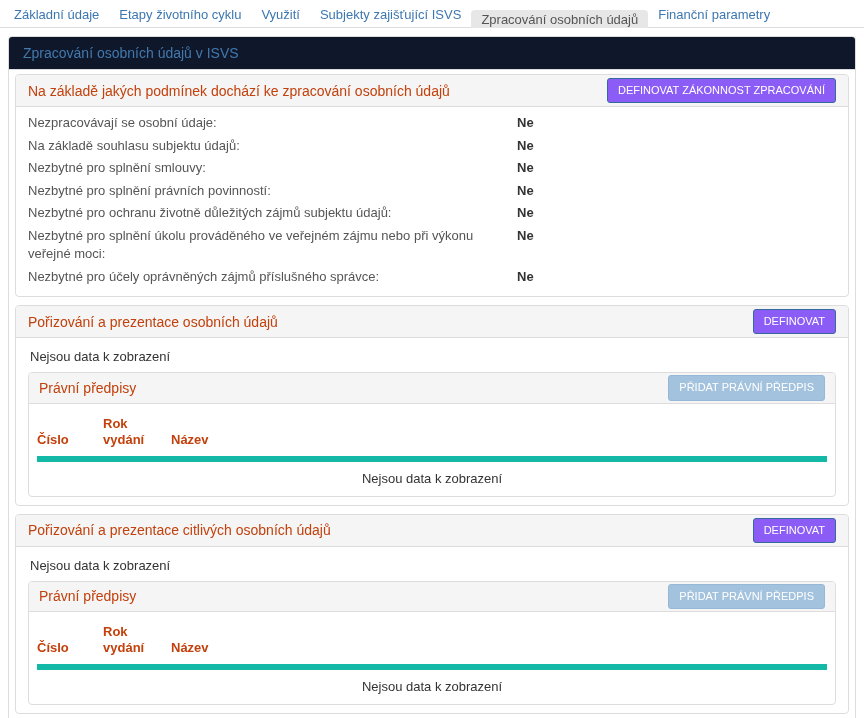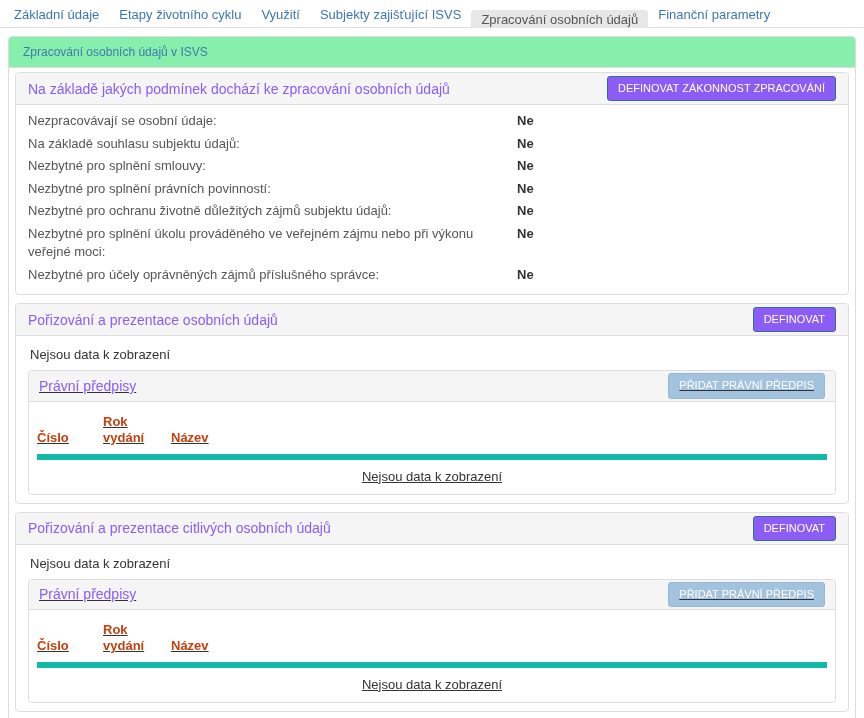--- a/index.html
+++ b/index.html
@@ -7,49 +7,49 @@
   body { width:864px; height:718px; overflow:hidden; }
 
   
   .tabs { display:flex; align-items:stretch; border-bottom:1px solid #ddd; padding-left:4px; height:28px; }
   .tab { display:flex; align-items:center; padding:0 10px; color:#3d77b0; text-decoration:none;
          cursor:pointer; white-space:nowrap; border-radius:4px 4px 0 0; margin-bottom:-1px; }
   .tab.active { background:#e7e7e7; color:#555; text-decoration:none; cursor:default;margin-top:10px; }
 
   
   .outer-panel { margin:8px; border:1px solid #ddd; border-radius:4px; }
-  .outer-header { background:#86efac; color:#4279ae; font-size:12px; padding:8px 14px;
+  .outer-header { background:#0f172a; color:#4279ae; font-size:14px; padding:8px 14px;
                   border-bottom:1px solid #ddd; border-radius:3px 3px 0 0; }
   .outer-body { padding:4px 6px 6px 6px; }
 
   
   .panel { border:1px solid #ddd; border-radius:4px; margin-bottom:8px; background:#fff; }
   .panel:last-child { margin-bottom:0; }
   .panel-header { background:#f5f5f5; border-bottom:1px solid #ddd; border-radius:3px 3px 0 0;
                   display:flex; align-items:center; justify-content:space-between;
                   padding:3px 12px; min-height:30px; }
-  .panel-title { color:#8b5cf6; font-size:14px; }
+  .panel-title { color:#c2410c; font-size:14px; }
   .panel-body { padding:5px 12px 8px 12px; }
 
   
   .btn { font-family:"Liberation Sans", sans-serif; font-size:11px; color:#fff; border-radius:3px;
          padding:5px 10px; cursor:pointer; white-space:nowrap; line-height:1.2; }
   .btn-primary { background:#8b5cf6; border:1px solid #346a9e; }
   .btn-light   { background:#a3c2de; border:1px solid #97b7d6; }
 
   
   .cond-row { display:grid; grid-template-columns:489px auto; padding:2px 0; line-height:18.5px; }
   .cond-label { color:#555; }
   .cond-value { font-weight:bold; color:#333; }
 
   
   .empty-note { color:#333; padding:6px 2px 4px 2px; }
 
   
-  .sub-panel { border:1px solid #ddd; border-radius:4px; margin-top:4px;text-decoration:underline; }
+  .sub-panel { border:1px solid #ddd; border-radius:4px; margin-top:4px; }
   .sub-panel .panel-header { min-height:28px; padding:2px 10px; }
   .legal-table { width:calc(100% - 16px); margin:2px 8px 0 8px; border-collapse:collapse; }
   .legal-table th { text-align:left; vertical-align:bottom; font-weight:bold; color:#c2410c;
                     padding:10px 8px 8px 0; border-bottom:6px solid #14b8a6; line-height:16px; }
   .legal-table th.col-cislo { width:66px; }
   .legal-table th.col-rok   { width:68px; max-width:68px; }
   .legal-table td.empty-cell { text-align:center; color:#333; padding:9px 8px 10px 8px; }
 </style>
 </head>
 <body>

